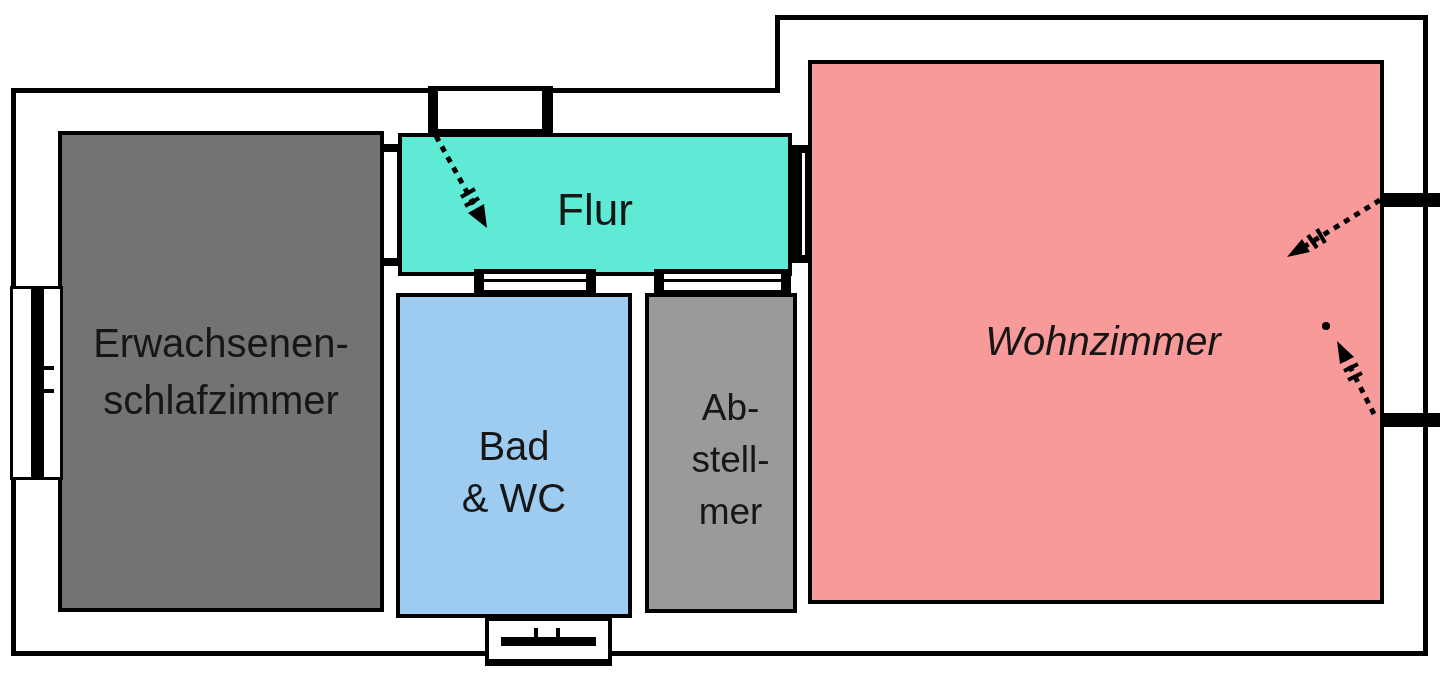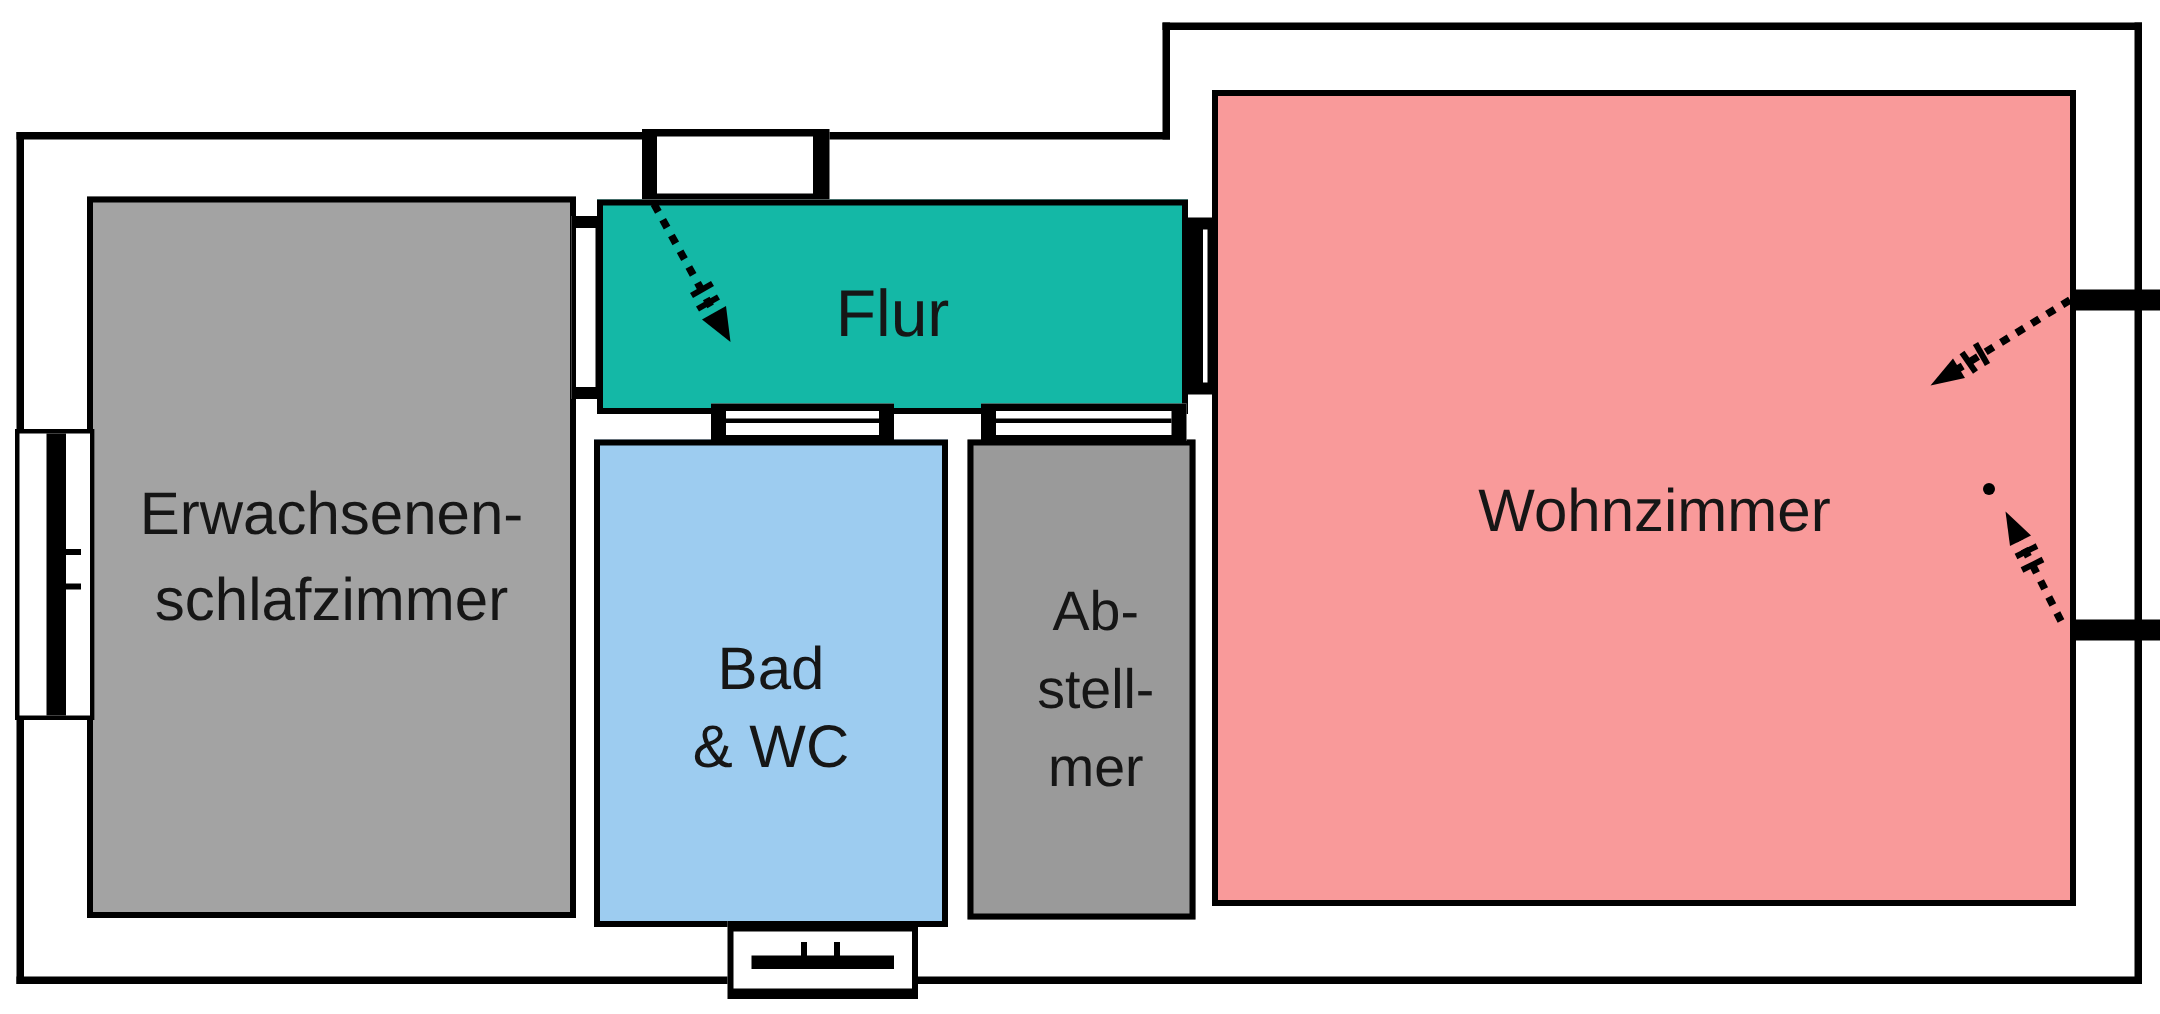--- a/index.html
+++ b/index.html
@@ -6,21 +6,21 @@
   #canvas{position:relative;width:1440px;height:676px;background:#fff;overflow:hidden;
           font-family:"Liberation Sans",sans-serif;}
   .wall{position:absolute;background:#000;}
   .room{position:absolute;border:4px solid #000;box-sizing:border-box;
         display:flex;align-items:center;justify-content:center;}
   .label{text-align:center;color:#161616;}
   .lbl-bedroom{font-size:40px;line-height:57px;}
   .lbl-hallway{font-size:44px;line-height:44px;padding-top:10px;}
   .lbl-bathroom{font-size:40px;line-height:52px;margin-top:32px;}
   .lbl-storage{font-size:37px;line-height:52px;padding-top:14px;margin-left:19px;}
-  .lbl-living{font-size:40px;line-height:50px;padding-top:18px;padding-left:14px;}
+  .lbl-living{font-size:40px;line-height:50px;padding-top:18px;padding-left:14px;font-style:italic;}
   .sym{position:absolute;box-sizing:border-box;background:#fff;border:3px solid #000;}
   #left-window{left:10px;top:286px;width:53px;height:194px;}
   #left-window .bar{position:absolute;left:18px;top:0;bottom:0;width:13px;background:#000;}
   #left-window .t1{position:absolute;left:31px;top:77px;width:10px;height:4px;background:#000;}
   #left-window .t2{position:absolute;left:31px;top:100px;width:10px;height:4px;background:#000;}
   #entrance-door{left:428px;top:86px;width:125px;height:47px;border-width:5px 11px 4px 10px;}
   #hall-left-door{left:381px;top:144px;width:19px;height:122px;border-width:8px 3px;}
   #hall-right-door{position:absolute;left:791px;top:145px;width:17px;height:118px;background:#000;}
   #hall-right-door .slit{position:absolute;right:3px;top:8px;bottom:8px;width:3px;background:#fff;}
   .hwin{height:25px;top:269px;border-width:5px 10px 4px 10px;}
@@ -39,28 +39,28 @@
 <div id="canvas">
 
   <div class="wall" style="left:11px;top:88px;width:769px;height:5px;"></div>
   <div class="wall" style="left:775px;top:15px;width:5px;height:78px;"></div>
   <div class="wall" style="left:775px;top:15px;width:653px;height:5px;"></div>
   <div class="wall" style="left:1423px;top:15px;width:5px;height:641px;"></div>
   <div class="wall" style="left:11px;top:651px;width:1417px;height:5px;"></div>
   <div class="wall" style="left:11px;top:88px;width:5px;height:200px;"></div>
   <div class="wall" style="left:11px;top:478px;width:5px;height:178px;"></div>
 
-  <div class="room" style="left: 58px; top: 131px; width: 326px; height: 481px; background-color: #a3a3a3;">
+  <div class="room" style="left: 58px; top: 131px; width: 326px; height: 481px; background-color: #737373;">
     <div class="label lbl-bedroom">
       <div>Erwachsenen-</div>
       <div>schlafzimmer</div>
     </div>
   </div>
 
-  <div class="room" style="left: 398px; top: 133px; width: 394px; height: 143px; background-color: #14b8a6;">
+  <div class="room" style="left: 398px; top: 133px; width: 394px; height: 143px; background-color: #5eead4;">
     <div class="label lbl-hallway">
       <div>Flur</div>
     </div>
   </div>
 
   <div class="room" style="left: 396px; top: 293px; width: 236px; height: 325px; background-color: rgb(157, 204, 240);">
     <div class="label lbl-bathroom">
       <div>Bad</div>
       <div>&amp; WC</div>
     </div>

